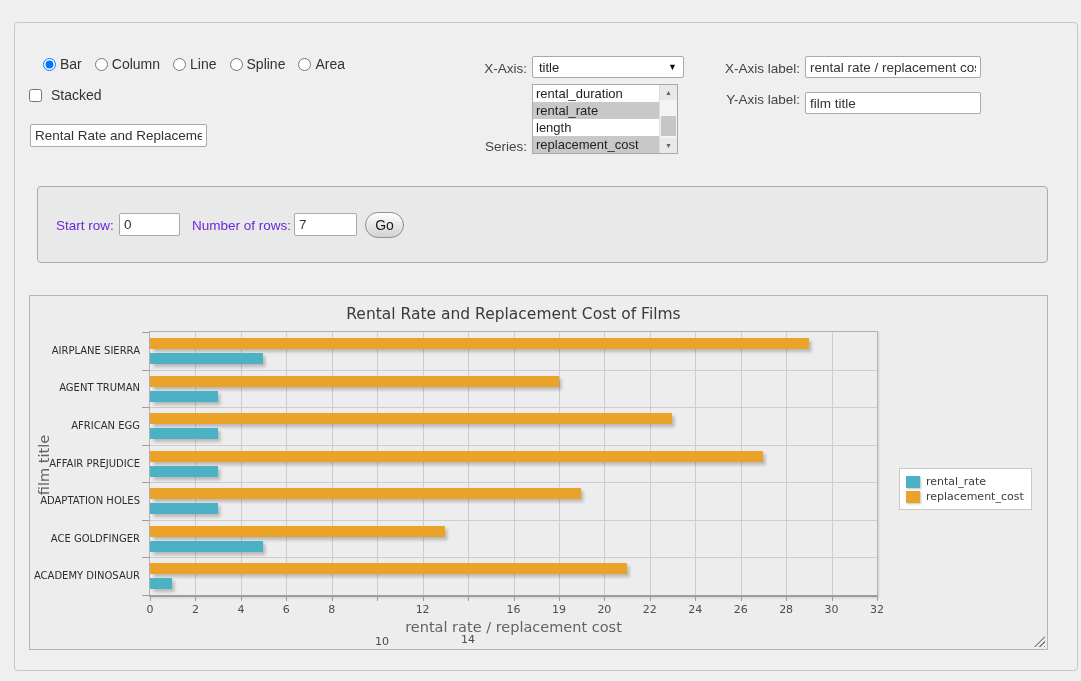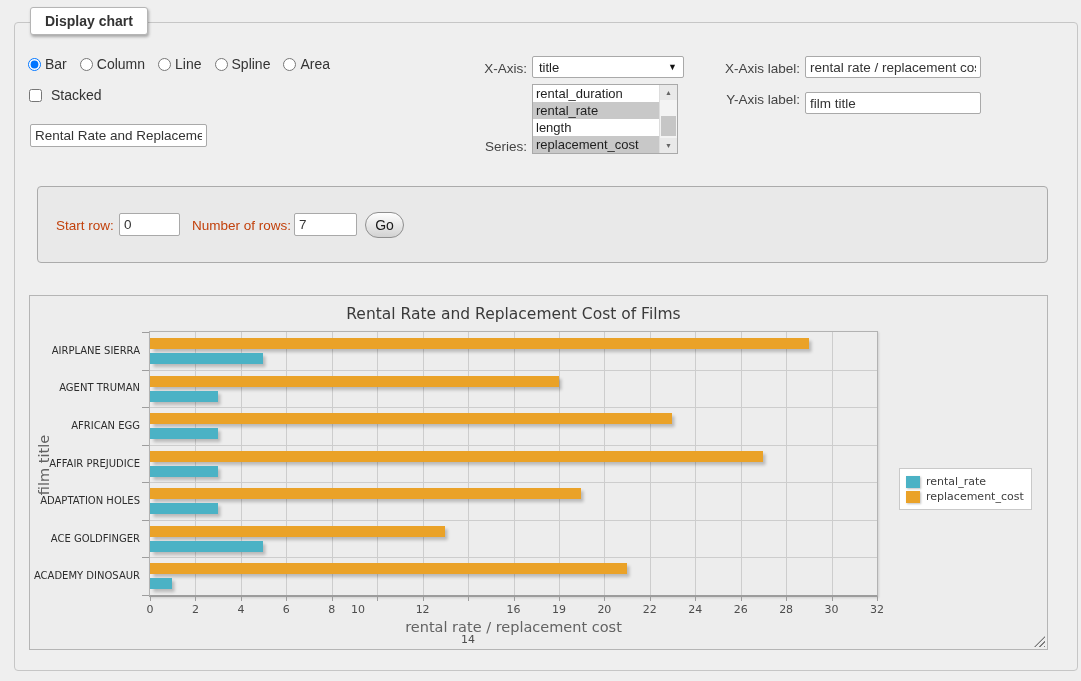--- a/index.html
+++ b/index.html
@@ -7,21 +7,21 @@
        font-family:"Liberation Sans",sans-serif;overflow:hidden;}
 
   
   .fieldset-border{position:absolute;left:14px;top:22px;width:1064px;height:649px;
        border:1px solid #c6c6c6;border-radius:4px;box-sizing:border-box;}
   .legend-tab{position:absolute;left:30px;top:7px;height:26px;line-height:26px;padding:0 14px;
        background:#fff;border:1px solid #b5b5b5;border-radius:3px;
        box-shadow:1px 2px 3px rgba(0,0,0,0.3);font-weight:bold;font-size:14px;color:#333;z-index:5;}
 
   
-  .radio-row{position:absolute;left:28px;top:56px;display:flex;gap:13px;align-items:center;
+  .radio-row{position:absolute;left:43px;top:56px;display:flex;gap:13px;align-items:center;
        font-size:14px;color:#333;}
   .radio-item{display:flex;align-items:center;gap:4px;}
   .radio-item input{margin:0;width:13px;height:13px;}
   .stacked-row{position:absolute;left:29px;top:87px;display:flex;align-items:center;gap:9px;
        font-size:14px;color:#333;}
   .stacked-row input{margin:0;width:13px;height:13px;}
 
   
   .ti{position:absolute;box-sizing:border-box;border:1px solid #a9a9a9;border-radius:2px;
        background:#fff;color:#333;font-size:13.5px;font-family:inherit;padding:1px 4px;}
@@ -52,21 +52,21 @@
   .lb-scroll{width:17px;background:#f3f3f3;border-left:1px solid #ddd;display:flex;
        flex-direction:column;}
   .lb-btn{height:15px;background:#e9e9e9;color:#666;font-size:7px;text-align:center;
        line-height:15px;user-select:none;}
   .lb-btn-down{margin-top:auto;}
   .lb-thumb{height:20px;margin:16px 1px 0 1px;background:#c6c6c6;}
 
   
   .rows-panel{position:absolute;left:37px;top:186px;width:1011px;height:77px;box-sizing:border-box;
        background:#e9e9e9;border:1px solid #ababab;border-radius:4px;}
-  .plabel{position:absolute;font-size:13.5px;color:#c2410c;}
+  .plabel{position:absolute;font-size:13.5px;color:#6d28d9;}
   #startrow-label{left:18px;top:31px;}
   #startrow-input{left:81px;top:26px;width:61px;height:23px;}
   #numrows-label{left:154px;top:31px;}
   #numrows-input{left:256px;top:26px;width:63px;height:23px;}
   .go-btn{position:absolute;left:327px;top:25px;width:39px;height:26px;border-radius:13px;
        border:1px solid #8f8f8f;background:linear-gradient(#fefefe,#d2d2d2);
        font-family:inherit;font-size:14px;color:#1a1a1a;line-height:24px;text-align:center;
        padding:0;cursor:pointer;}
 
   
@@ -97,21 +97,20 @@
   .resize-grip{position:absolute;right:2px;bottom:2px;width:11px;height:11px;cursor:se-resize;
        background:repeating-linear-gradient(-45deg,#7d7d7d 0 1px,transparent 1px 3.4px);
        clip-path:polygon(100% 0,100% 100%,0 100%);}
 </style>
 </head>
 <body>
 
 <div id="app">
 
   <div class="fieldset-border"></div>
-  <div class="legend-tab">Display chart</div>
 
   <div class="radio-row" id="chart-type-group">
       <label class="radio-item">
         <input type="radio" name="charttype" checked="" style="">
         <span>Bar</span>
       </label>
       <label class="radio-item">
         <input type="radio" name="charttype" style="">
         <span>Column</span>
       </label>
@@ -232,21 +231,21 @@
         <div class="xtick-label" style="left: 100px;">0</div>
         <div class="xtick-mark" style="left: 120px;"></div>
         <div class="xtick-label" style="left: 145.438px;">2</div>
         <div class="xtick-mark" style="left: 165.438px;"></div>
         <div class="xtick-label" style="left: 190.875px;">4</div>
         <div class="xtick-mark" style="left: 210.875px;"></div>
         <div class="xtick-label" style="left: 236.312px;">6</div>
         <div class="xtick-mark" style="left: 256.312px;"></div>
         <div class="xtick-label" style="left: 281.75px;">8</div>
         <div class="xtick-mark" style="left: 301.75px;"></div>
-        <div class="xtick-label" style="left: 308px;">10</div>
+        <div class="xtick-label" style="left: 332px; margin-top: 32px;">10</div>
         <div class="xtick-mark" style="left: 347.188px;"></div>
         <div class="xtick-label" style="left: 372.625px;">12</div>
         <div class="xtick-mark" style="left: 392.625px;"></div>
         <div class="xtick-label" style="left: 418.062px; margin-top: 30px;">14</div>
         <div class="xtick-mark" style="left: 438.062px;"></div>
         <div class="xtick-label" style="left: 463.5px;">16</div>
         <div class="xtick-mark" style="left: 483.5px;"></div>
         <div class="xtick-label" style="left: 508.938px;">19</div>
         <div class="xtick-mark" style="left: 528.938px;"></div>
         <div class="xtick-label" style="left: 554.375px;">20</div>

